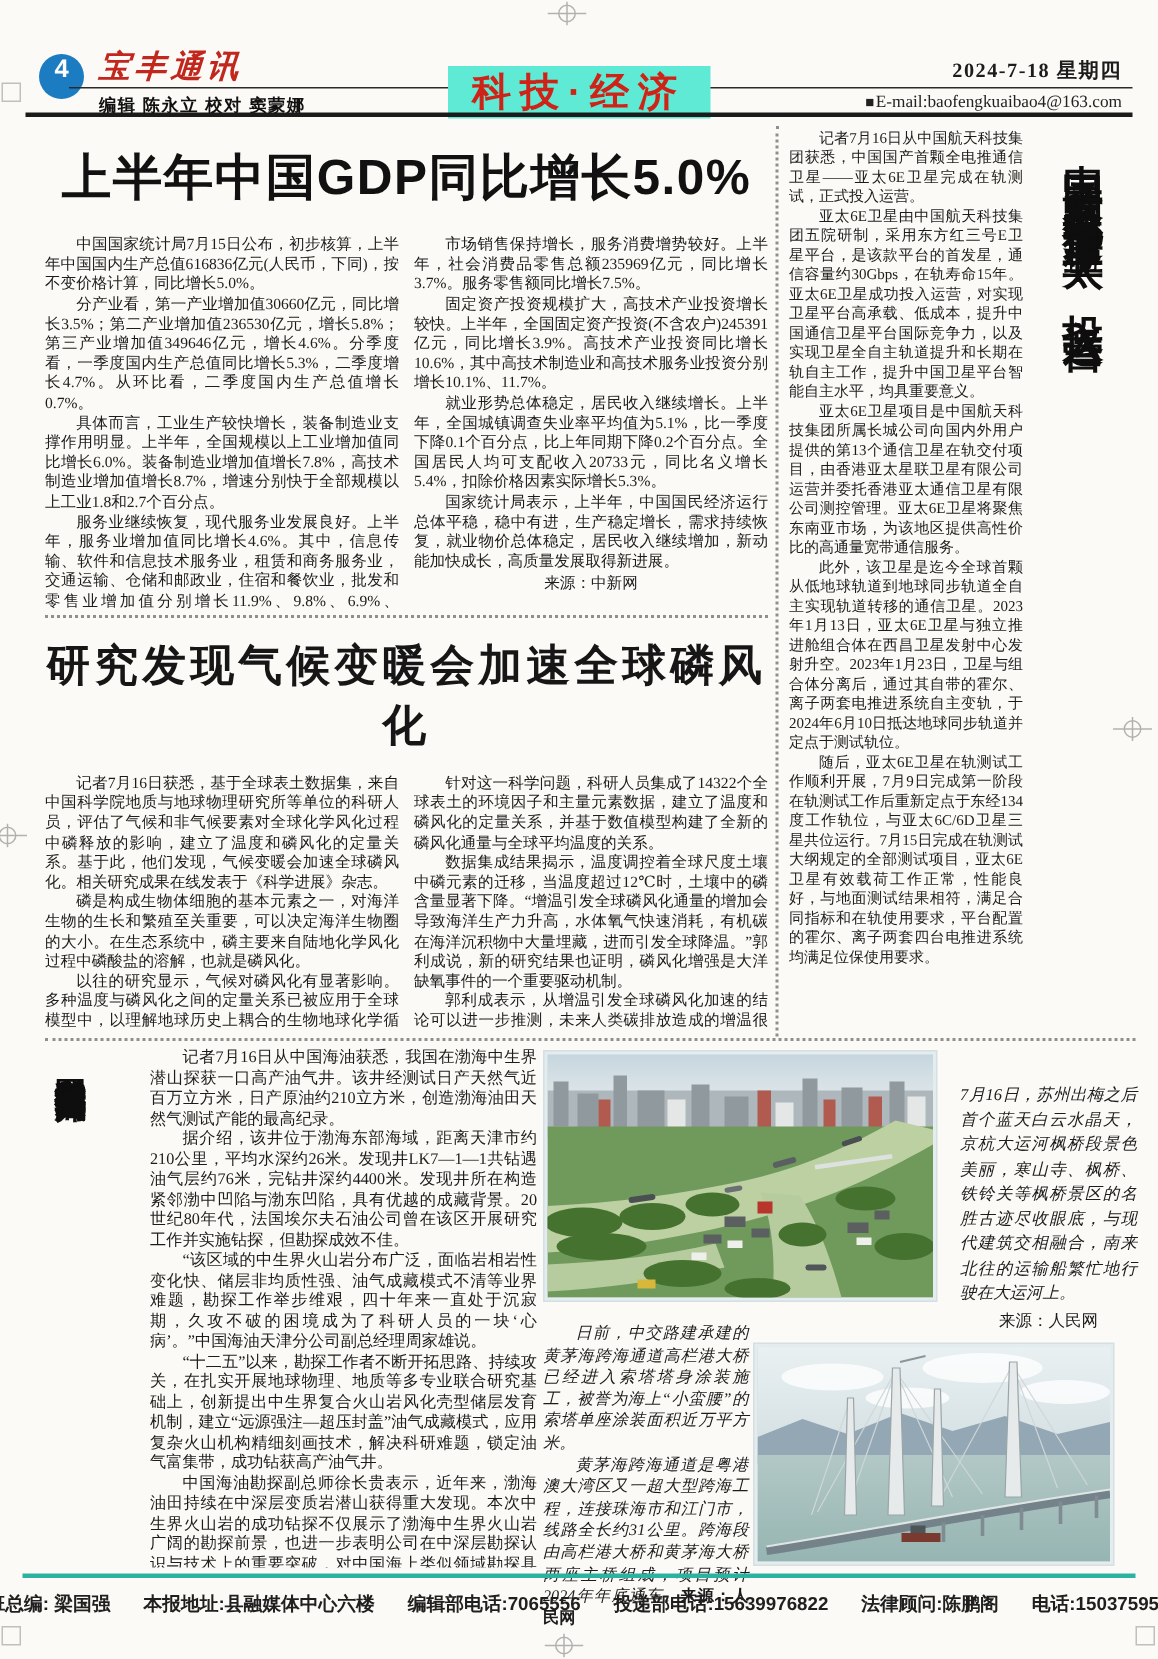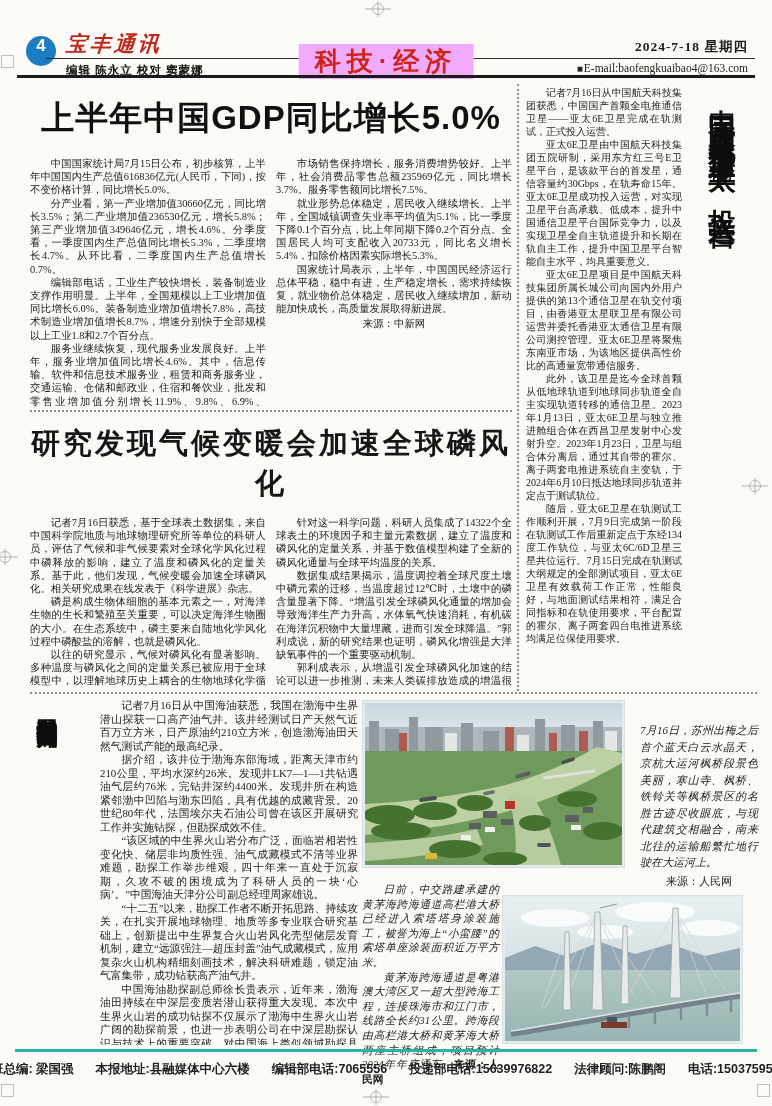--- a/index.html
+++ b/index.html
@@ -22,21 +22,21 @@
     position:absolute; left:66px; top:30px; color:#c2271d;
     font:bold italic 21px "DejaVu Serif",serif; letter-spacing:3px; transform:skewX(-4deg);
   }
   .hdr-thinline { position:absolute; left:46px; right:17px; top:58px; border-top:1.5px solid #2a2a2a; }
   .hdr-editors {
     position:absolute; left:66px; top:63px;
     font:bold 11.5px "Liberation Sans",sans-serif; letter-spacing:1px; color:#111;
   }
   .hdr-section {
     position:absolute; left:50%; top:44px; transform:translateX(-50%);
-    background:#f0abfc; padding:0 16px; color:#cf2318;
+    background:#5eead4; padding:0 16px; color:#cf2318;
     font:bold 26px "Liberation Sans",sans-serif; letter-spacing:6px;
   }
   .hdr-date {
     position:absolute; right:24px; top:38px;
     font:bold 13.5px "Liberation Serif",serif; letter-spacing:1px;
   }
   .hdr-email {
     position:absolute; right:24px; top:62px;
     font:11.5px "Liberation Serif",serif; color:#222;
   }
@@ -142,25 +142,26 @@
   <div class="hdr-date">2024-7-18  星期四</div>
   <div class="hdr-email"><span class="sq">■</span><span>E-mail:baofengkuaibao4@163.com</span></div>
   <div class="hdr-rule"></div>
 
   <div class="art-gdp">
     <h1>上半年中国GDP同比增长5.0%</h1>
     <div class="cols">
       <div class="col">
         <p>中国国家统计局7月15日公布，初步核算，上半年中国国内生产总值616836亿元(人民币，下同)，按不变价格计算，同比增长5.0%。</p>
         <p>分产业看，第一产业增加值30660亿元，同比增长3.5%；第二产业增加值236530亿元，增长5.8%；第三产业增加值349646亿元，增长4.6%。分季度看，一季度国内生产总值同比增长5.3%，二季度增长4.7%。从环比看，二季度国内生产总值增长0.7%。</p>
-        <p>编辑部电话，工业生产较快增长，装备制造业支撑作用明显。上半年，全国规模以上工业增加值同比增长6.0%。装备制造业增加值增长7.8%，高技术制造业增加值增长8.7%，增速分别快于全部规模以上工业1.8和2.7个百分点。</p>
+        <p>具体而言，工业生产较快增长，装备制造业支撑作用明显。上半年，全国规模以上工业增加值同比增长6.0%。装备制造业增加值增长7.8%，高技术制造业增加值增长8.7%，增速分别快于全部规模以上工业1.8和2.7个百分点。</p>
         <p>服务业继续恢复，现代服务业发展良好。上半年，服务业增加值同比增长4.6%。其中，信息传输、软件和信息技术服务业，租赁和商务服务业，交通运输、仓储和邮政业，住宿和餐饮业，批发和零售业增加值分别增长11.9%、9.8%、6.9%、6.6%、5.7%。</p>
       </div>
       <div class="col">
         <p>市场销售保持增长，服务消费增势较好。上半年，社会消费品零售总额235969亿元，同比增长3.7%。服务零售额同比增长7.5%。</p>
+        <p>固定资产投资规模扩大，高技术产业投资增长较快。上半年，全国固定资产投资(不含农户)245391亿元，同比增长3.9%。高技术产业投资同比增长10.6%，其中高技术制造业和高技术服务业投资分别增长10.1%、11.7%。</p>
         <p>就业形势总体稳定，居民收入继续增长。上半年，全国城镇调查失业率平均值为5.1%，比一季度下降0.1个百分点，比上年同期下降0.2个百分点。全国居民人均可支配收入20733元，同比名义增长5.4%，扣除价格因素实际增长5.3%。</p>
         <p>国家统计局表示，上半年，中国国民经济运行总体平稳，稳中有进，生产稳定增长，需求持续恢复，就业物价总体稳定，居民收入继续增加，新动能加快成长，高质量发展取得新进展。</p>
         <p class="src">来源：中新网</p>
       </div>
     </div>
   </div>
 
   <div class="div-h1"></div>
   <div class="div-v"></div>
   <div class="div-h2"></div>

